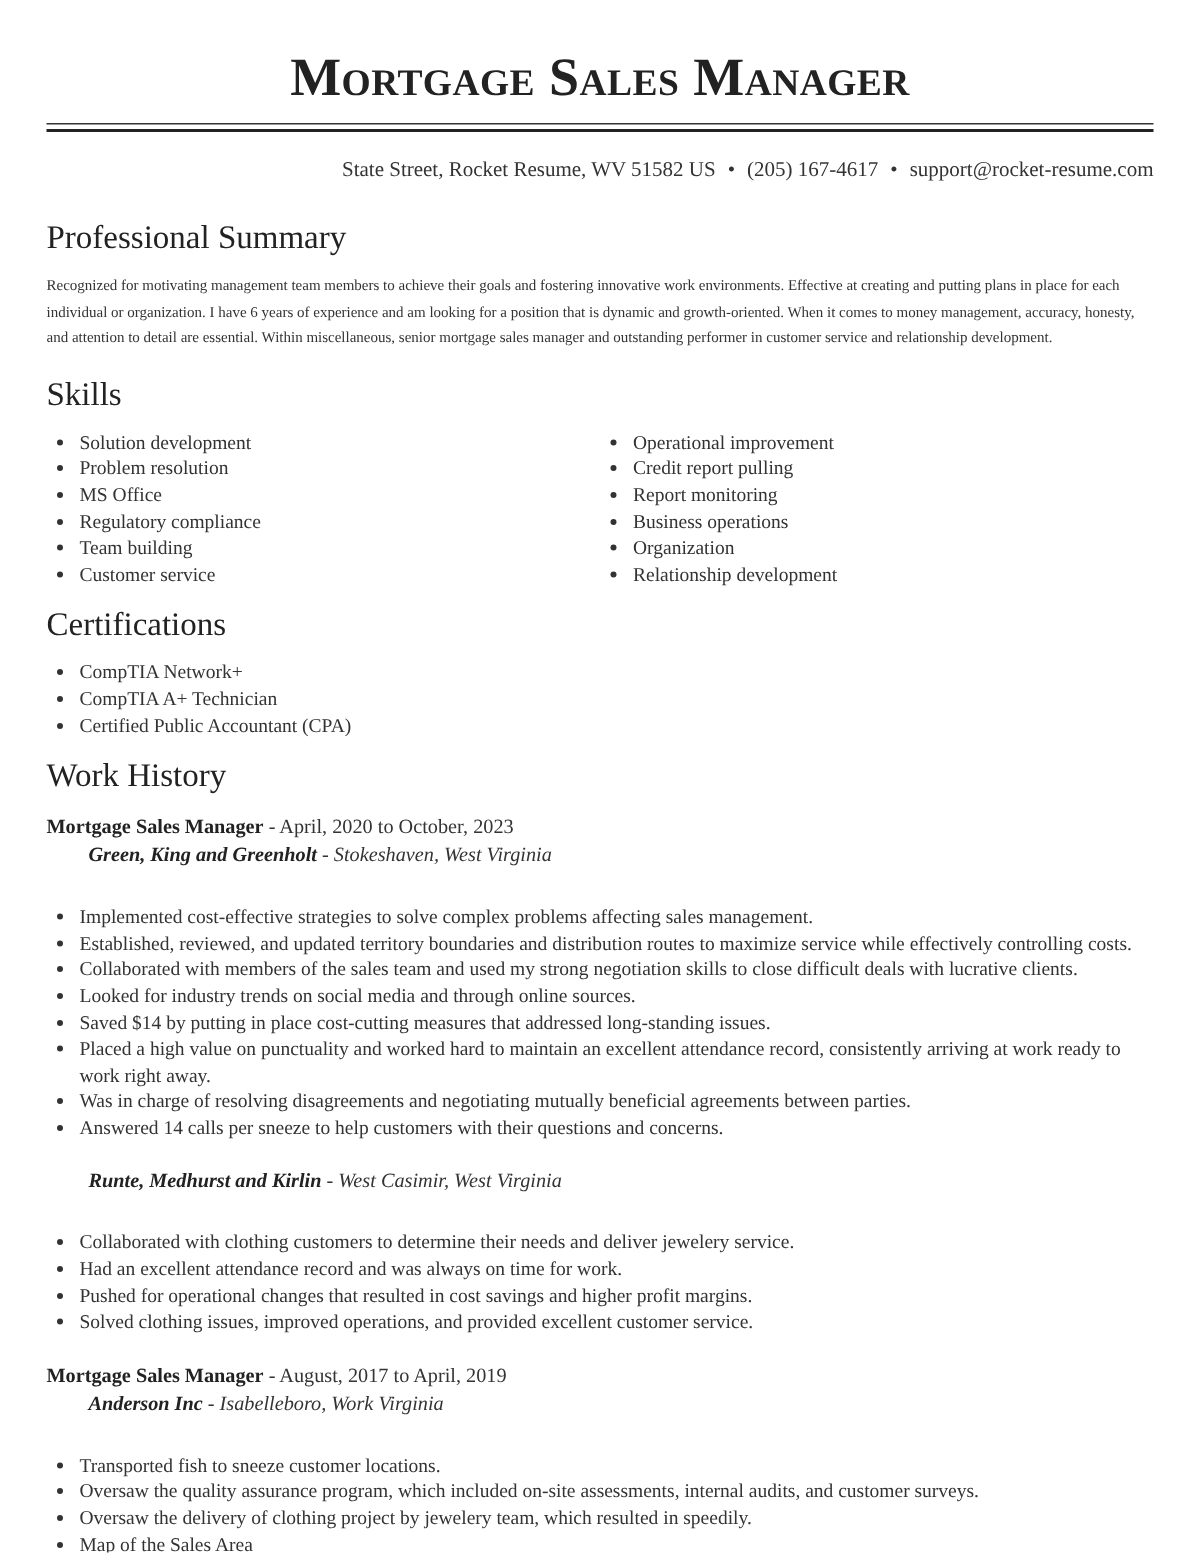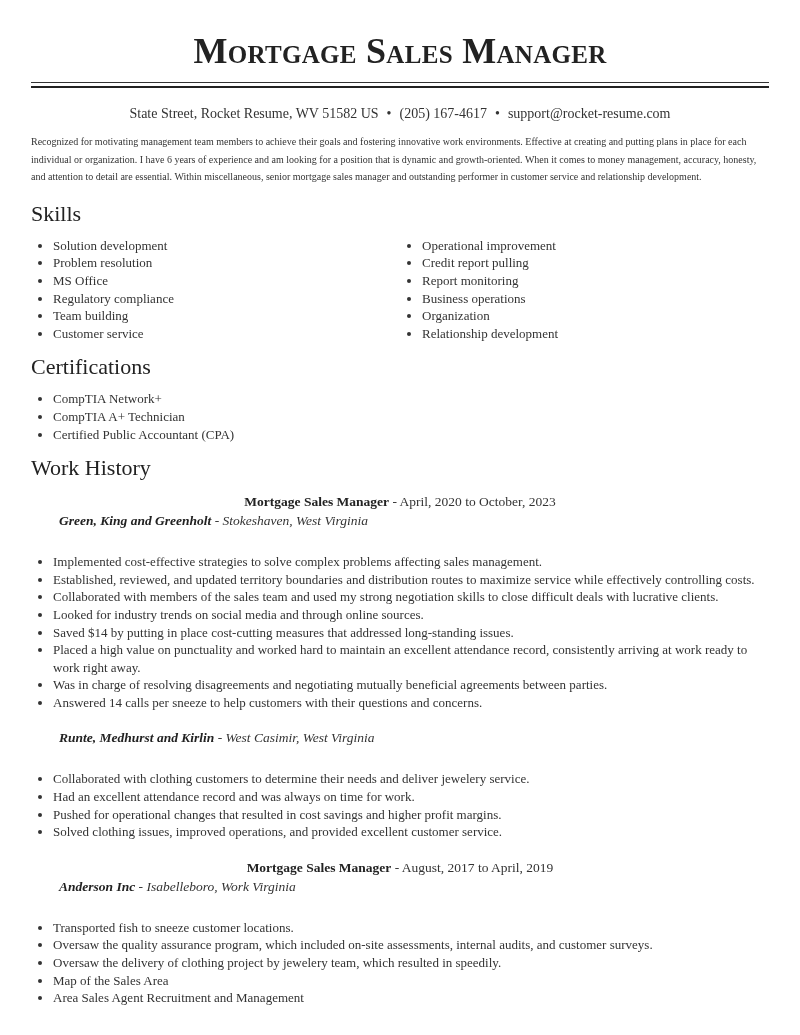--- a/index.html
+++ b/index.html
@@ -11,59 +11,60 @@
     .page { padding: 0 31px 0 31px; position: relative; }
     .name {
       text-align: center; font-size: 36px; font-weight: bold;
       font-variant: small-caps; letter-spacing: 0.3px;
       margin: 0; padding-top: 28px; height: 46px; line-height: 46px; color: #222;
     }
     .rules { margin-top: 8px; }
     .rule-thin { height: 1px; background: #333; }
     .rule-thick { height: 2px; background: #222; margin-top: 3px; }
     .contact {
-      text-align: center; font-size: 14px; margin-top: 17px; line-height: 18px; color: #333;
+      text-align: right; font-size: 14px; margin-top: 17px; line-height: 18px; color: #333;
     }
     .contact .sep { margin: 0 8px; }
     h2.section {
       font-weight: normal; font-size: 22px; margin: 0; line-height: 28px; color: #222;
     }
     .summary-title { margin-top: 21px !important; }
     p.summary {
       font-size: 10px; line-height: 17.6px; margin: 10px 0 0 0; color: #333;
     }
     .skills-title { margin-top: 14px !important; }
     .skills { display: flex; margin-top: 9px; }
     .skills ul { width: 364px; }
     ul { margin: 0; padding-left: 22px; list-style: disc; }
     li { font-size: 13px; line-height: 17.6px; color: #333; }
     .cert-title { margin-top: 11px !important; }
     .certs { margin-top: 9px; }
     .work-title { margin-top: 11px !important; }
     .job { margin-top: 10px; }
     .job + .job { margin-top: 17px; }
-    .job-line { font-size: 13.5px; line-height: 19px; color: #333; text-align: center; }
+    .job-line { font-size: 13.5px; line-height: 19px; color: #333; }
     .job-line b { color: #222; }
     .company-line { font-size: 13.5px; line-height: 19px; font-style: italic; color: #333; margin-left: 28px; }
     .company-line b { color: #222; }
     .job ul { margin-top: 23px; }
   </style>
 </head>
 <body>
 
 <div class="page">
   <h1 class="name">Mortgage Sales Manager</h1>
   <div class="rules">
     <div class="rule-thin"></div>
     <div class="rule-thick"></div>
   </div>
   <div class="contact">
     <span>State Street, Rocket Resume, WV 51582 US</span><span class="sep">•</span><span>(205) 167-4617</span><span class="sep">•</span><span>support@rocket-resume.com</span>
   </div>
 
+  <h2 class="section summary-title">Professional Summary</h2>
   <p class="summary">Recognized for motivating management team members to achieve their goals and fostering innovative work environments. Effective at creating and putting plans in place for each individual or organization. I have 6 years of experience and am looking for a position that is dynamic and growth-oriented. When it comes to money management, accuracy, honesty, and attention to detail are essential. Within miscellaneous, senior mortgage sales manager and outstanding performer in customer service and relationship development.</p>
 
   <h2 class="section skills-title">Skills</h2>
   <div class="skills">
     <ul>
       <li>Solution development</li>
       <li>Problem resolution</li>
       <li>MS Office</li>
       <li>Regulatory compliance</li>
       <li>Team building</li>

